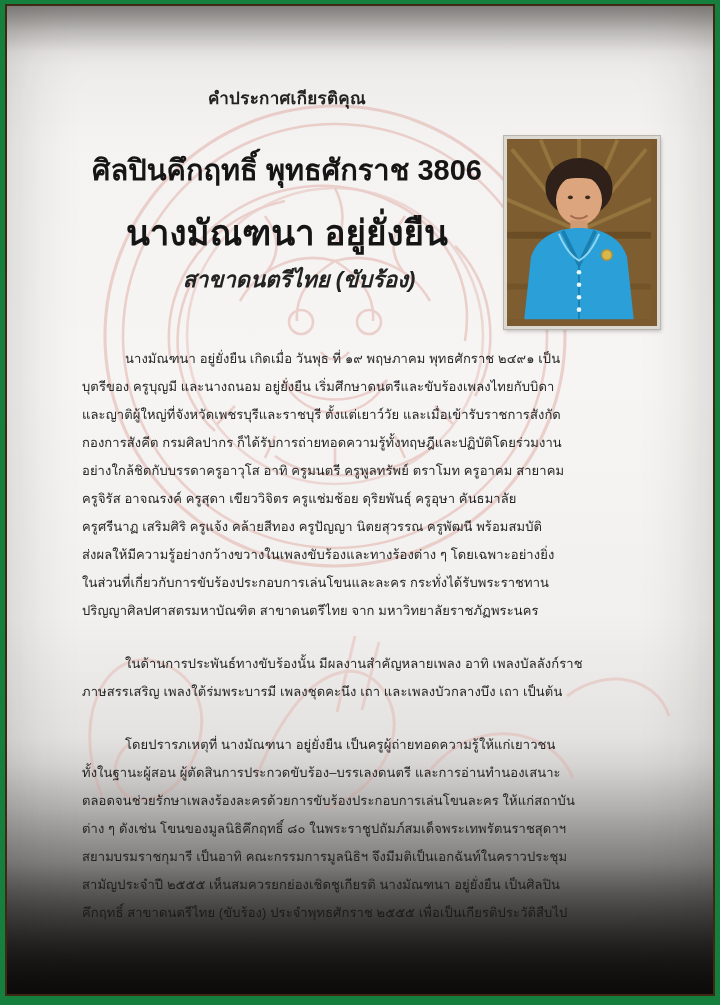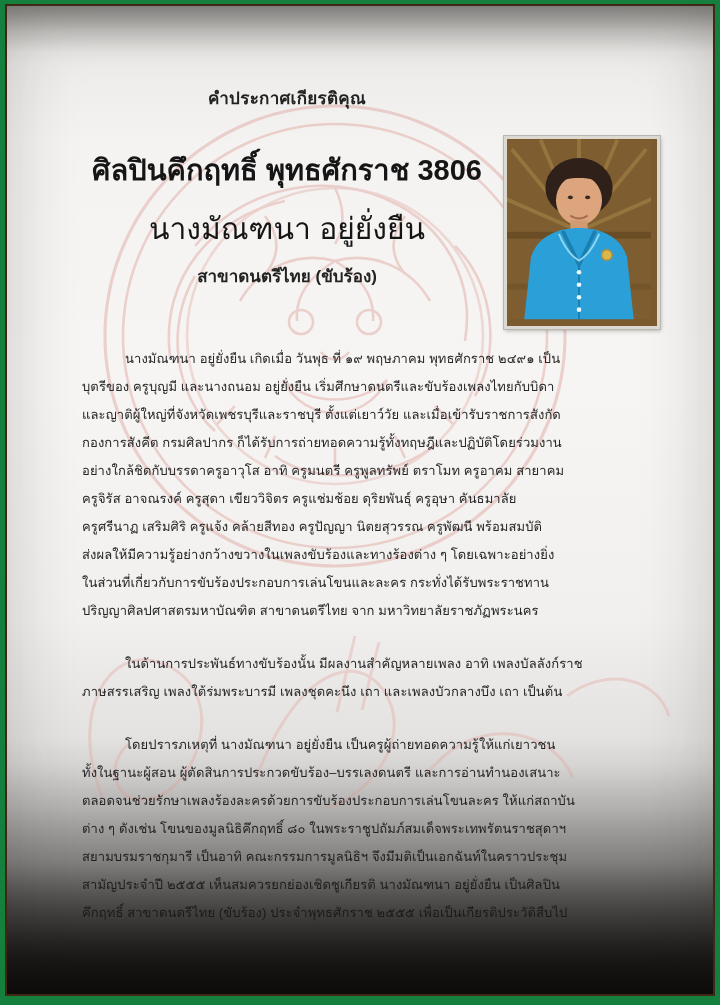--- a/index.html
+++ b/index.html
@@ -15,22 +15,22 @@
       linear-gradient(180deg,
         #b9b7b4 0%, #dddbd8 2.5%, #edecea 6%, #f4f3f1 14%,
         #f6f5f3 38%, #f1f0ee 62%, #e3e2e0 74%, #c2c1bf 81%,
         #989795 87%, #636260 92%, #353432 96.5%, #1b1a19 100%);
     box-shadow: inset 0 0 70px rgba(40,35,30,.22);
   }
   .watermark{position:absolute;left:0;top:0;pointer-events:none;}
   .title-col{position:absolute;left:55px;top:0;width:450px;text-align:center;color:#1c1c1c;}
   .header-label{position:absolute;top:78px;left:0;width:100%;font-size:17px;font-weight:bold;letter-spacing:.3px;color:#222;}
   .title1{position:absolute;top:141px;left:0;width:100%;font-size:29px;font-weight:bold;white-space:nowrap;color:#151515;}
-  .title2{position:absolute;top:199px;left:0;width:100%;font-size:30px;font-weight:normal;white-space:nowrap;color:#151515;}
-  .subtitle{position:absolute;top:256px;left:0;width:100%;font-size:17px;font-weight:bold;color:#222;}
+  .title2{position:absolute;top:199px;left:0;width:100%;font-size:35px;font-weight:bold;white-space:nowrap;color:#151515;}
+  .subtitle{position:absolute;top:256px;left:12px;width:100%;font-size:22px;font-weight:bold;color:#222;font-style:italic;}
   .photo-frame{
     position:absolute;left:497px;top:130px;width:150px;height:187px;
     border:3px solid #dcd9d2;box-shadow:0 0 0 1px #b9b6af, 1px 2px 4px rgba(0,0,0,.25);
     background:#7a5a2e;
   }
   .body-text{position:absolute;left:75px;top:339px;width:584px;color:#262626;}
   .body-text p{
     margin:0;font-size:13px;line-height:28px;white-space:pre-line;
     text-indent:43px;letter-spacing:.1px;
   }

